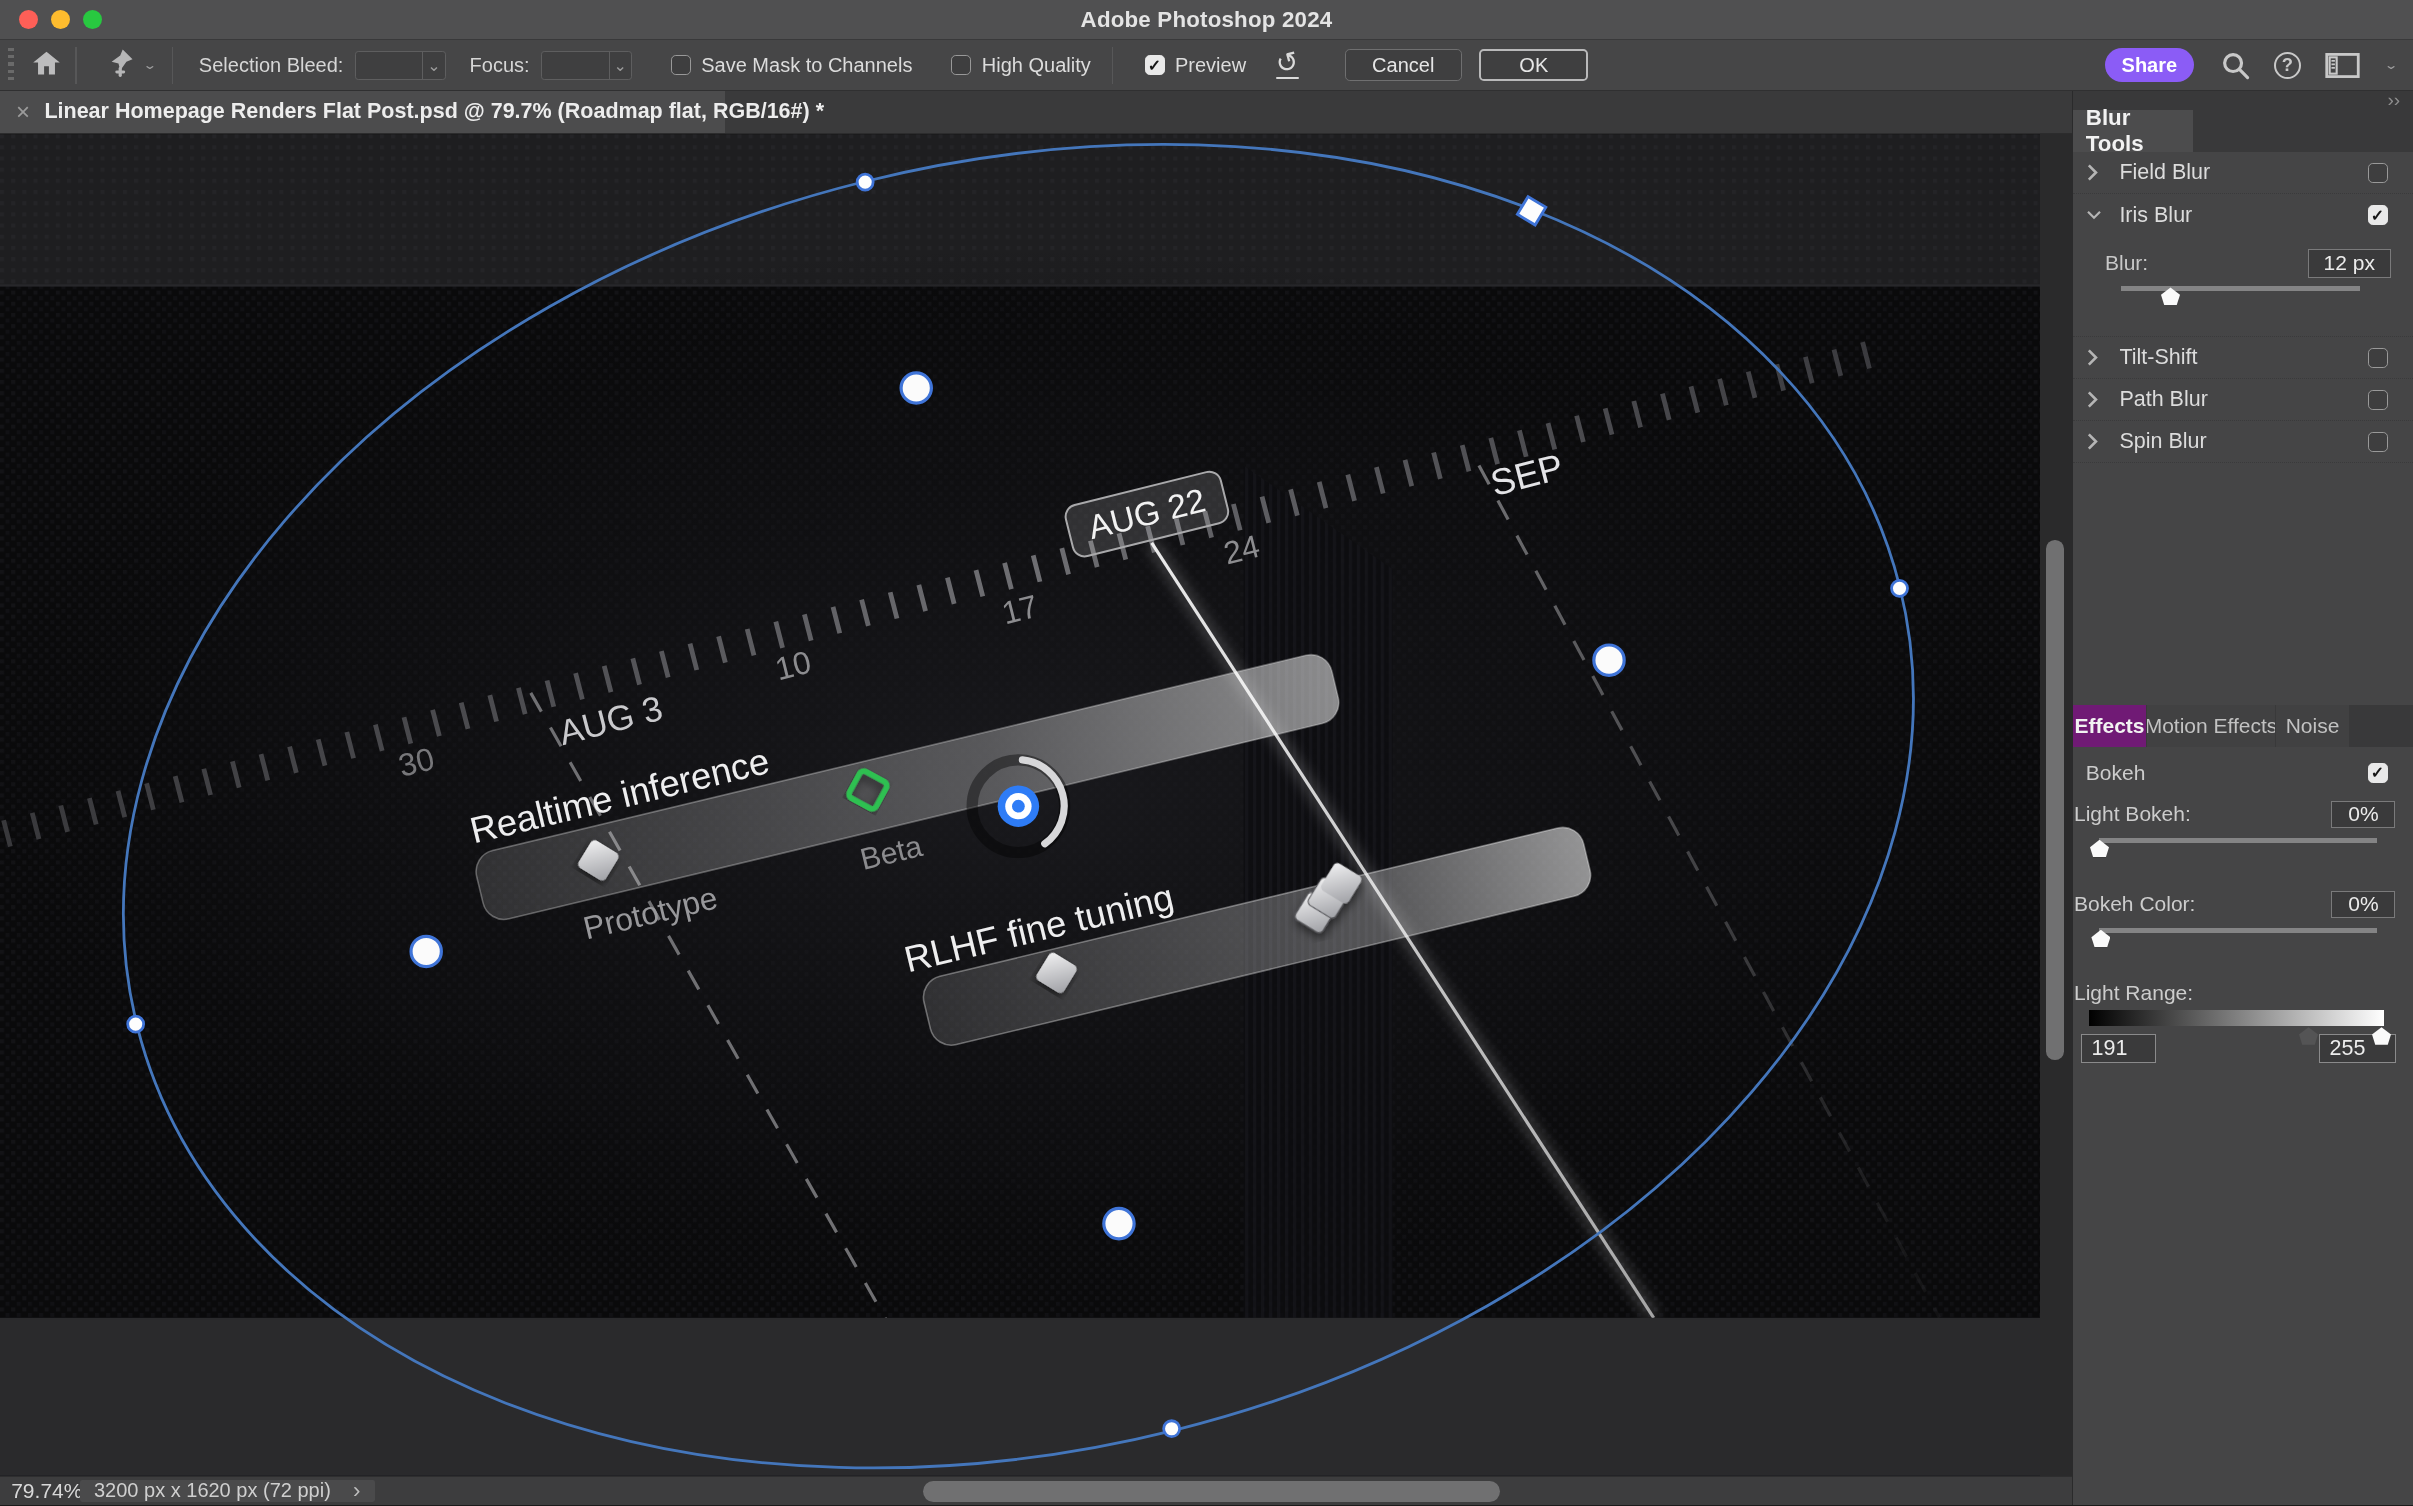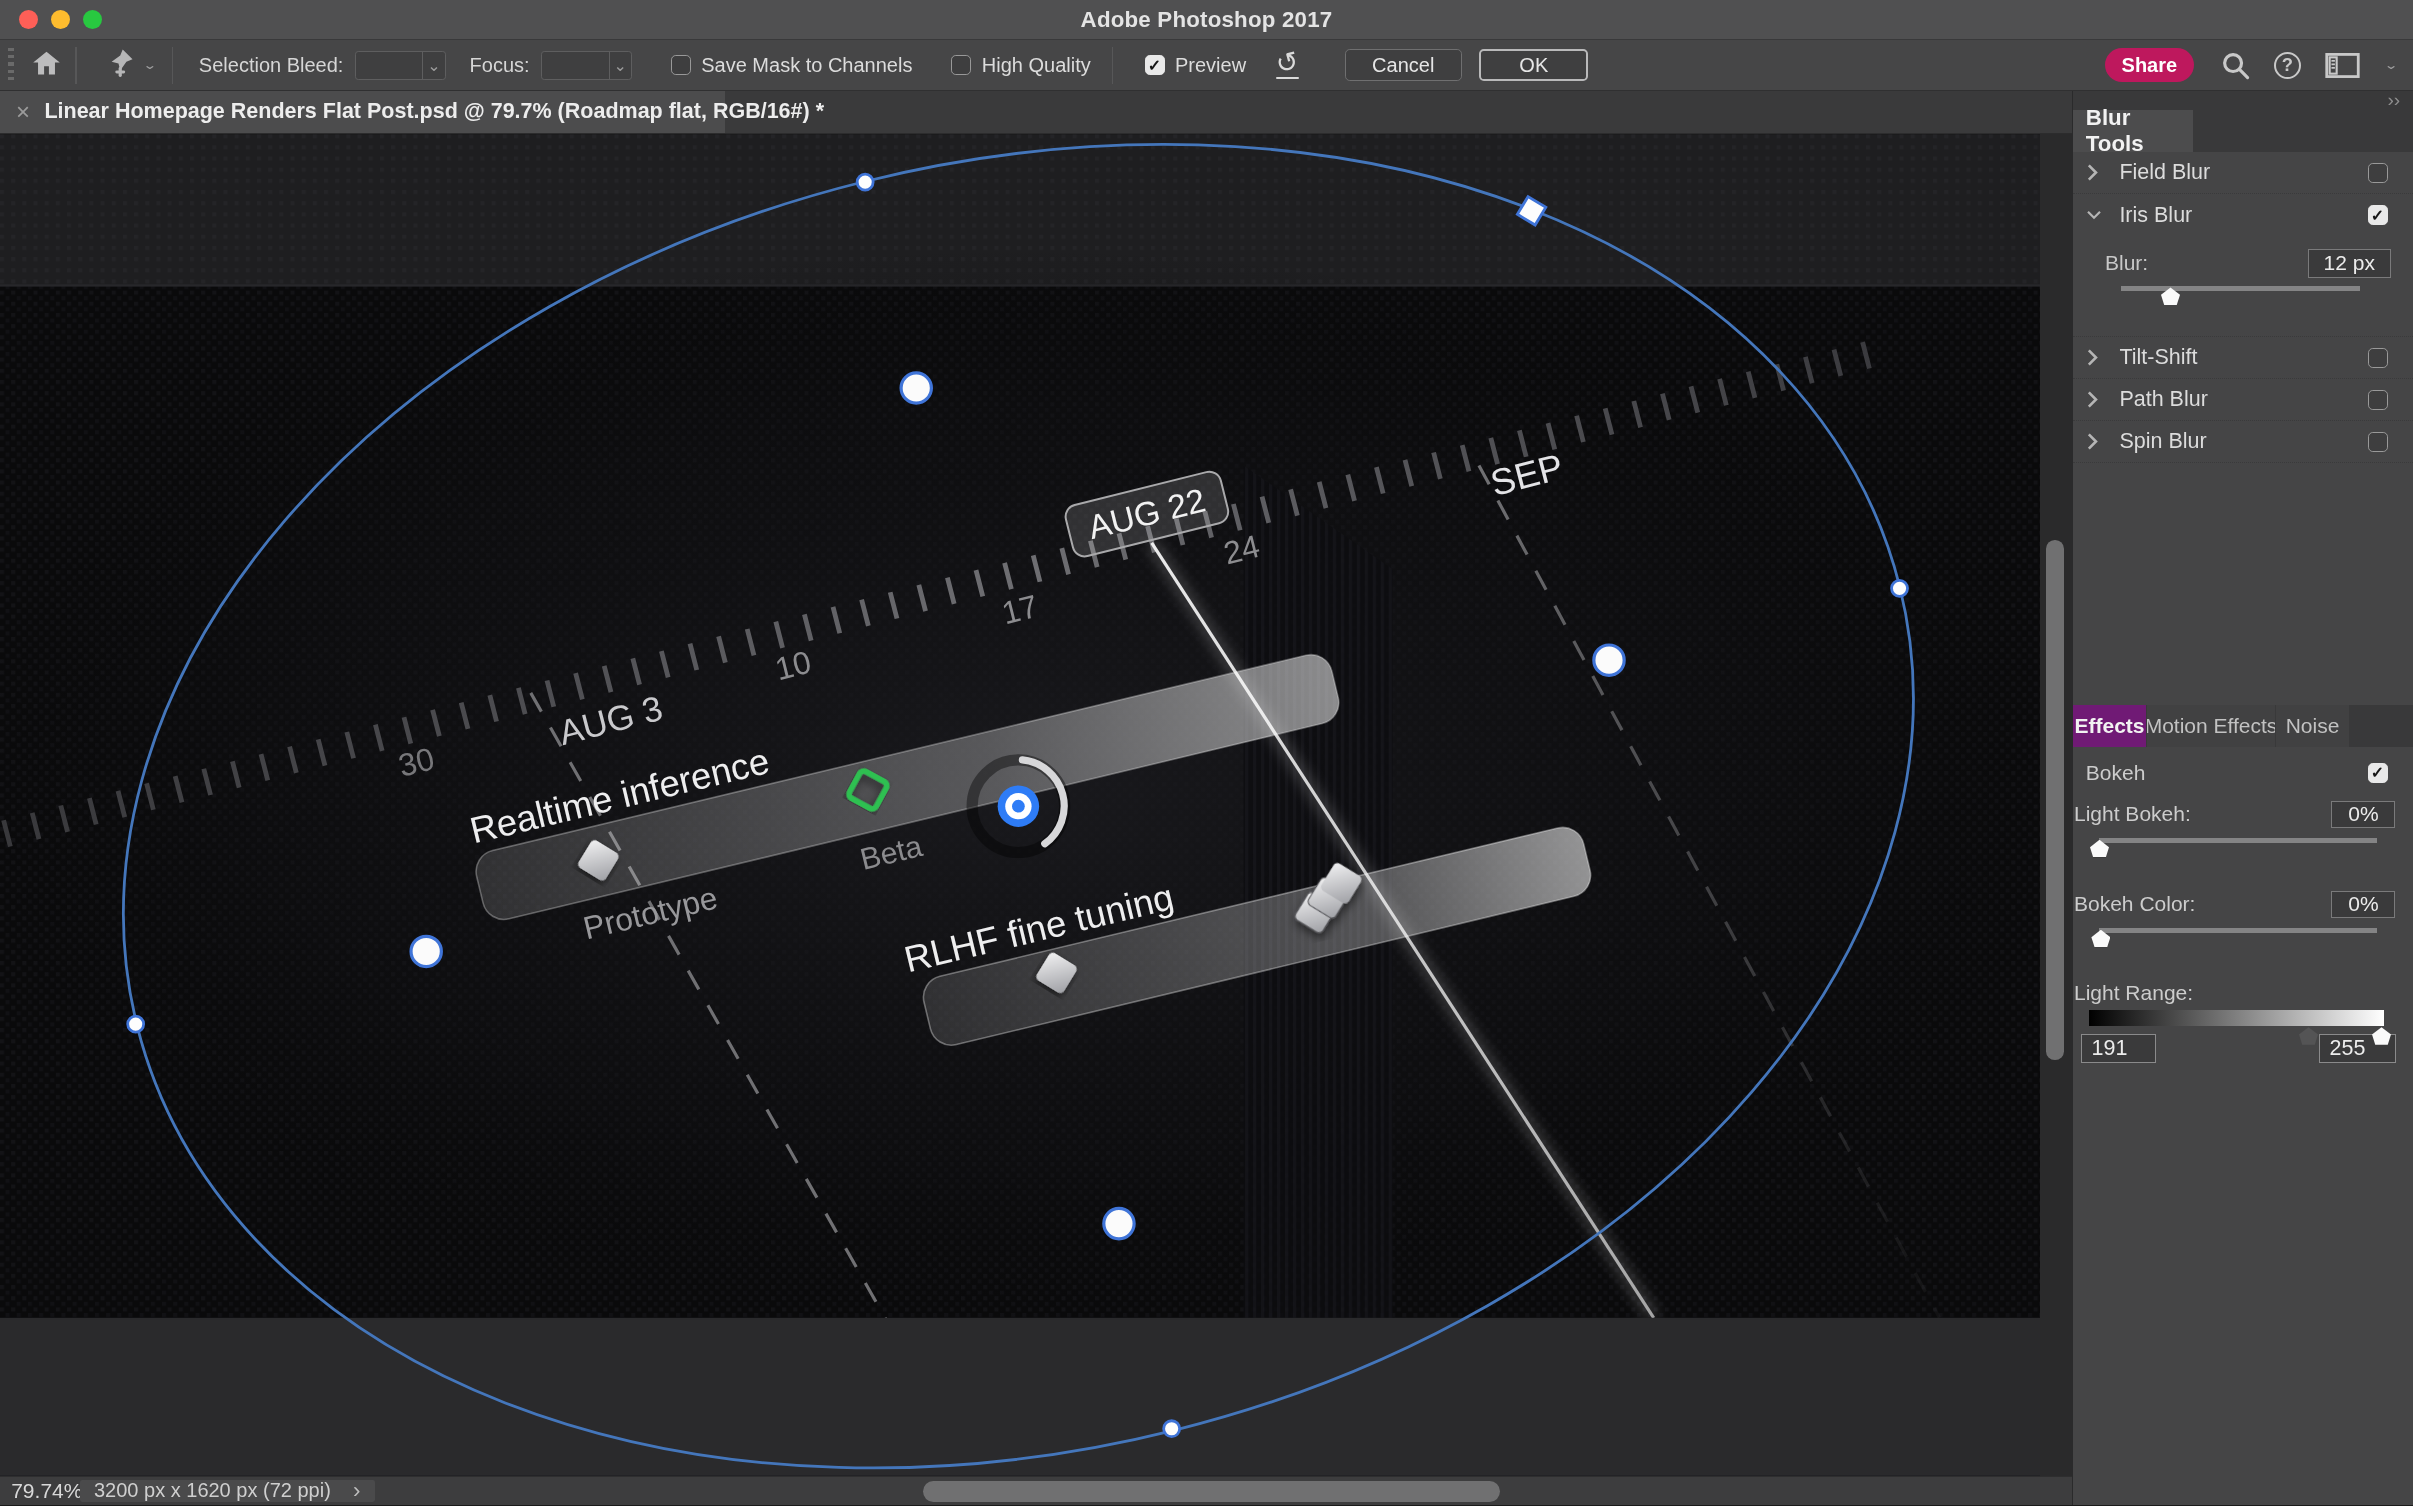--- a/index.html
+++ b/index.html
@@ -37,21 +37,21 @@
   .cb.checked::after { content:"✓"; color:#161616; font-size:16px; font-weight:bold; }
   .cblabel { margin-left:10.4px; }
   .reseticon { margin-left:30px; display:flex; flex-direction:column; align-items:center; }
   .reseticon .arrow { font-size:27px; color:#dadada; line-height:24px; transform:rotate(-15deg); }
   .reseticon .bar { width:22.3px; height:2.4px; background:#dadada; border-radius:1.6px; margin-top:1.6px; }
   .btn { height:32px; border-radius:4.8px; background:#3f3f40; color:#e6e6e6;
     display:flex; align-items:center; justify-content:center; font-size:20px; }
   .btn.cancel { width:117px; margin-left:46px; border:1.6px solid #6f6f70; }
   .btn.ok { width:109px; margin-left:17.6px; border:2.4px solid #b9b9ba; }
   .spacer { flex:1; }
-  .sharebtn { width:89px; height:34px; border-radius:17px; background:#be185d; color:#fff;
+  .sharebtn { width:89px; height:34px; border-radius:17px; background:#8b5cf6; color:#fff;
     font-size:20px; font-weight:bold; display:flex; align-items:center; justify-content:center; margin-right:27px; }
   .topicon { margin-right:24px; display:flex; align-items:center; }
   .helpcircle { width:27px; height:27px; border:2.4px solid #c9c9c9; border-radius:50%;
     color:#c9c9c9; font-size:18.4px; font-weight:bold; display:flex; align-items:center; justify-content:center; }
 
   
   .main { display:flex; height:1414px; }
   .leftcol { width:2072px; display:flex; flex-direction:column; }
 
   
@@ -121,21 +121,21 @@
 </style>
 </head>
 <body>
 
 <div class="titlebar">
   <div class="traffic">
     <div class="tl red"></div>
     <div class="tl yellow"></div>
     <div class="tl green"></div>
   </div>
-  <div class="apptitle">Adobe Photoshop 2017</div>
+  <div class="apptitle">Adobe Photoshop 2024</div>
 </div>
 
 <div class="optionsbar">
   <div class="grip"></div>
   <div class="homeicon">
     <svg width="29" height="27" viewBox="0 0 24 22">
         <path d="M12 2 L23 11 H19 V21 H14 V14 H10 V21 H5 V11 H1 Z" fill="#bcbcbd"></path>
       </svg>
   </div>
   <div class="vdiv"></div>

